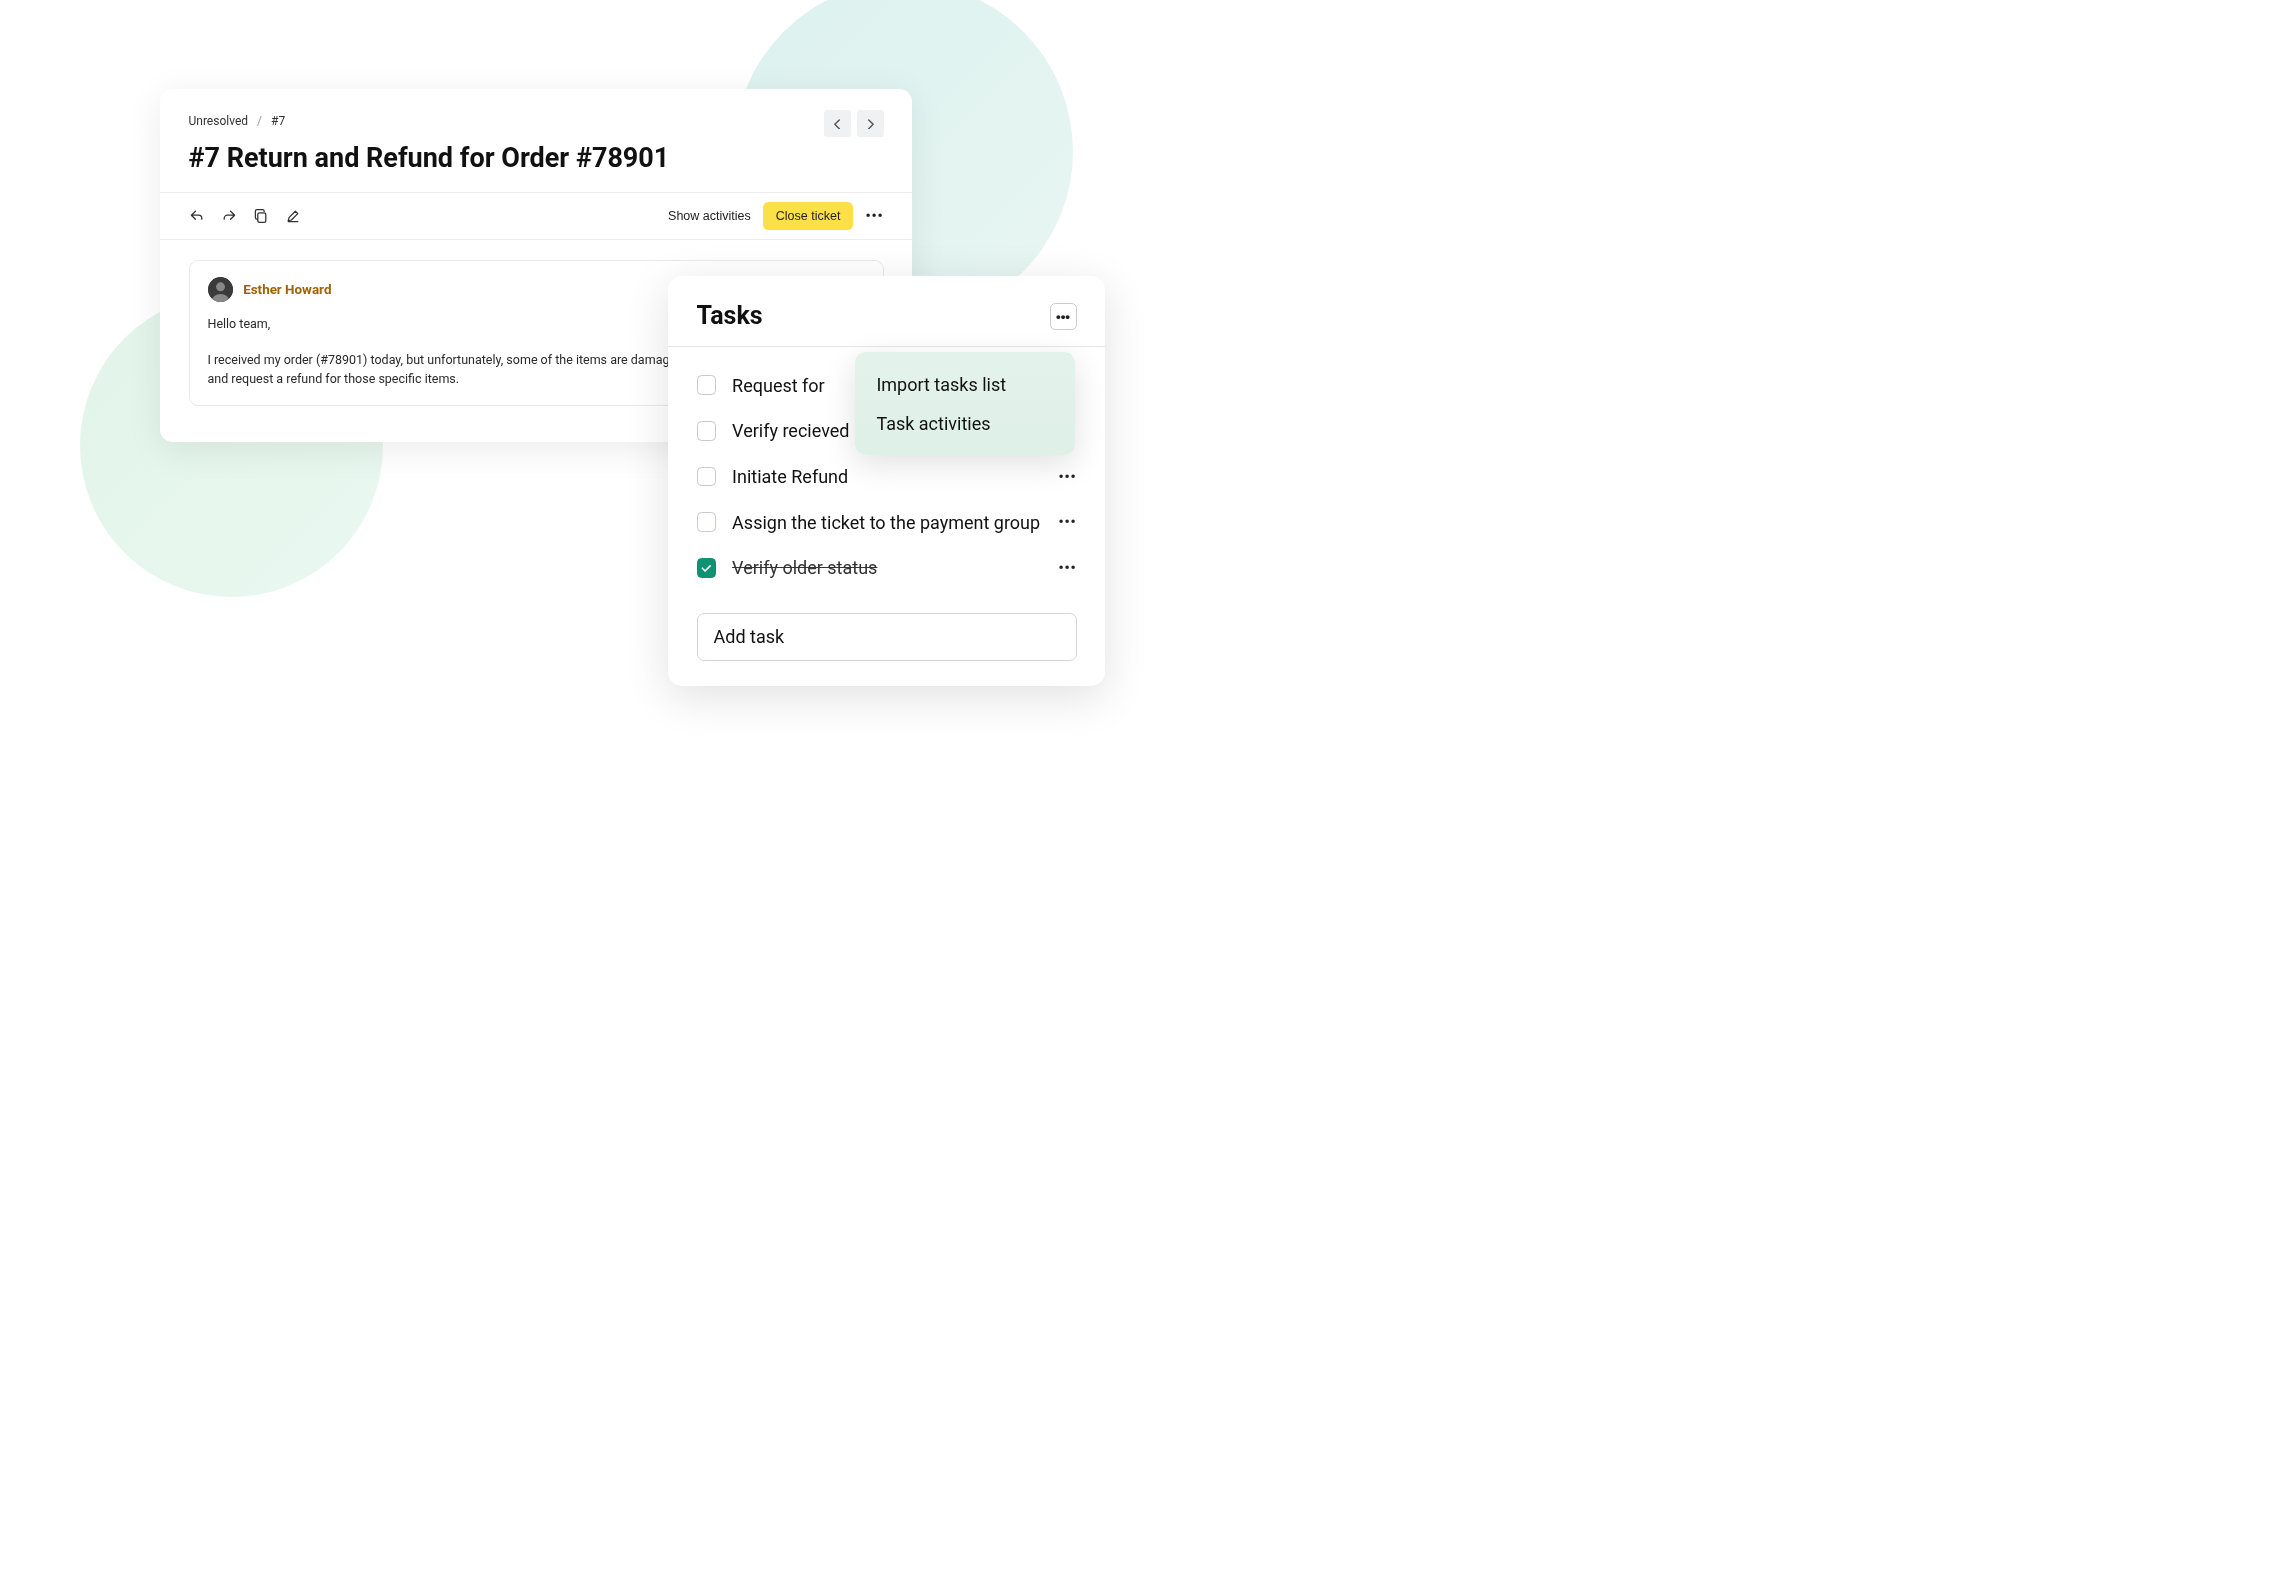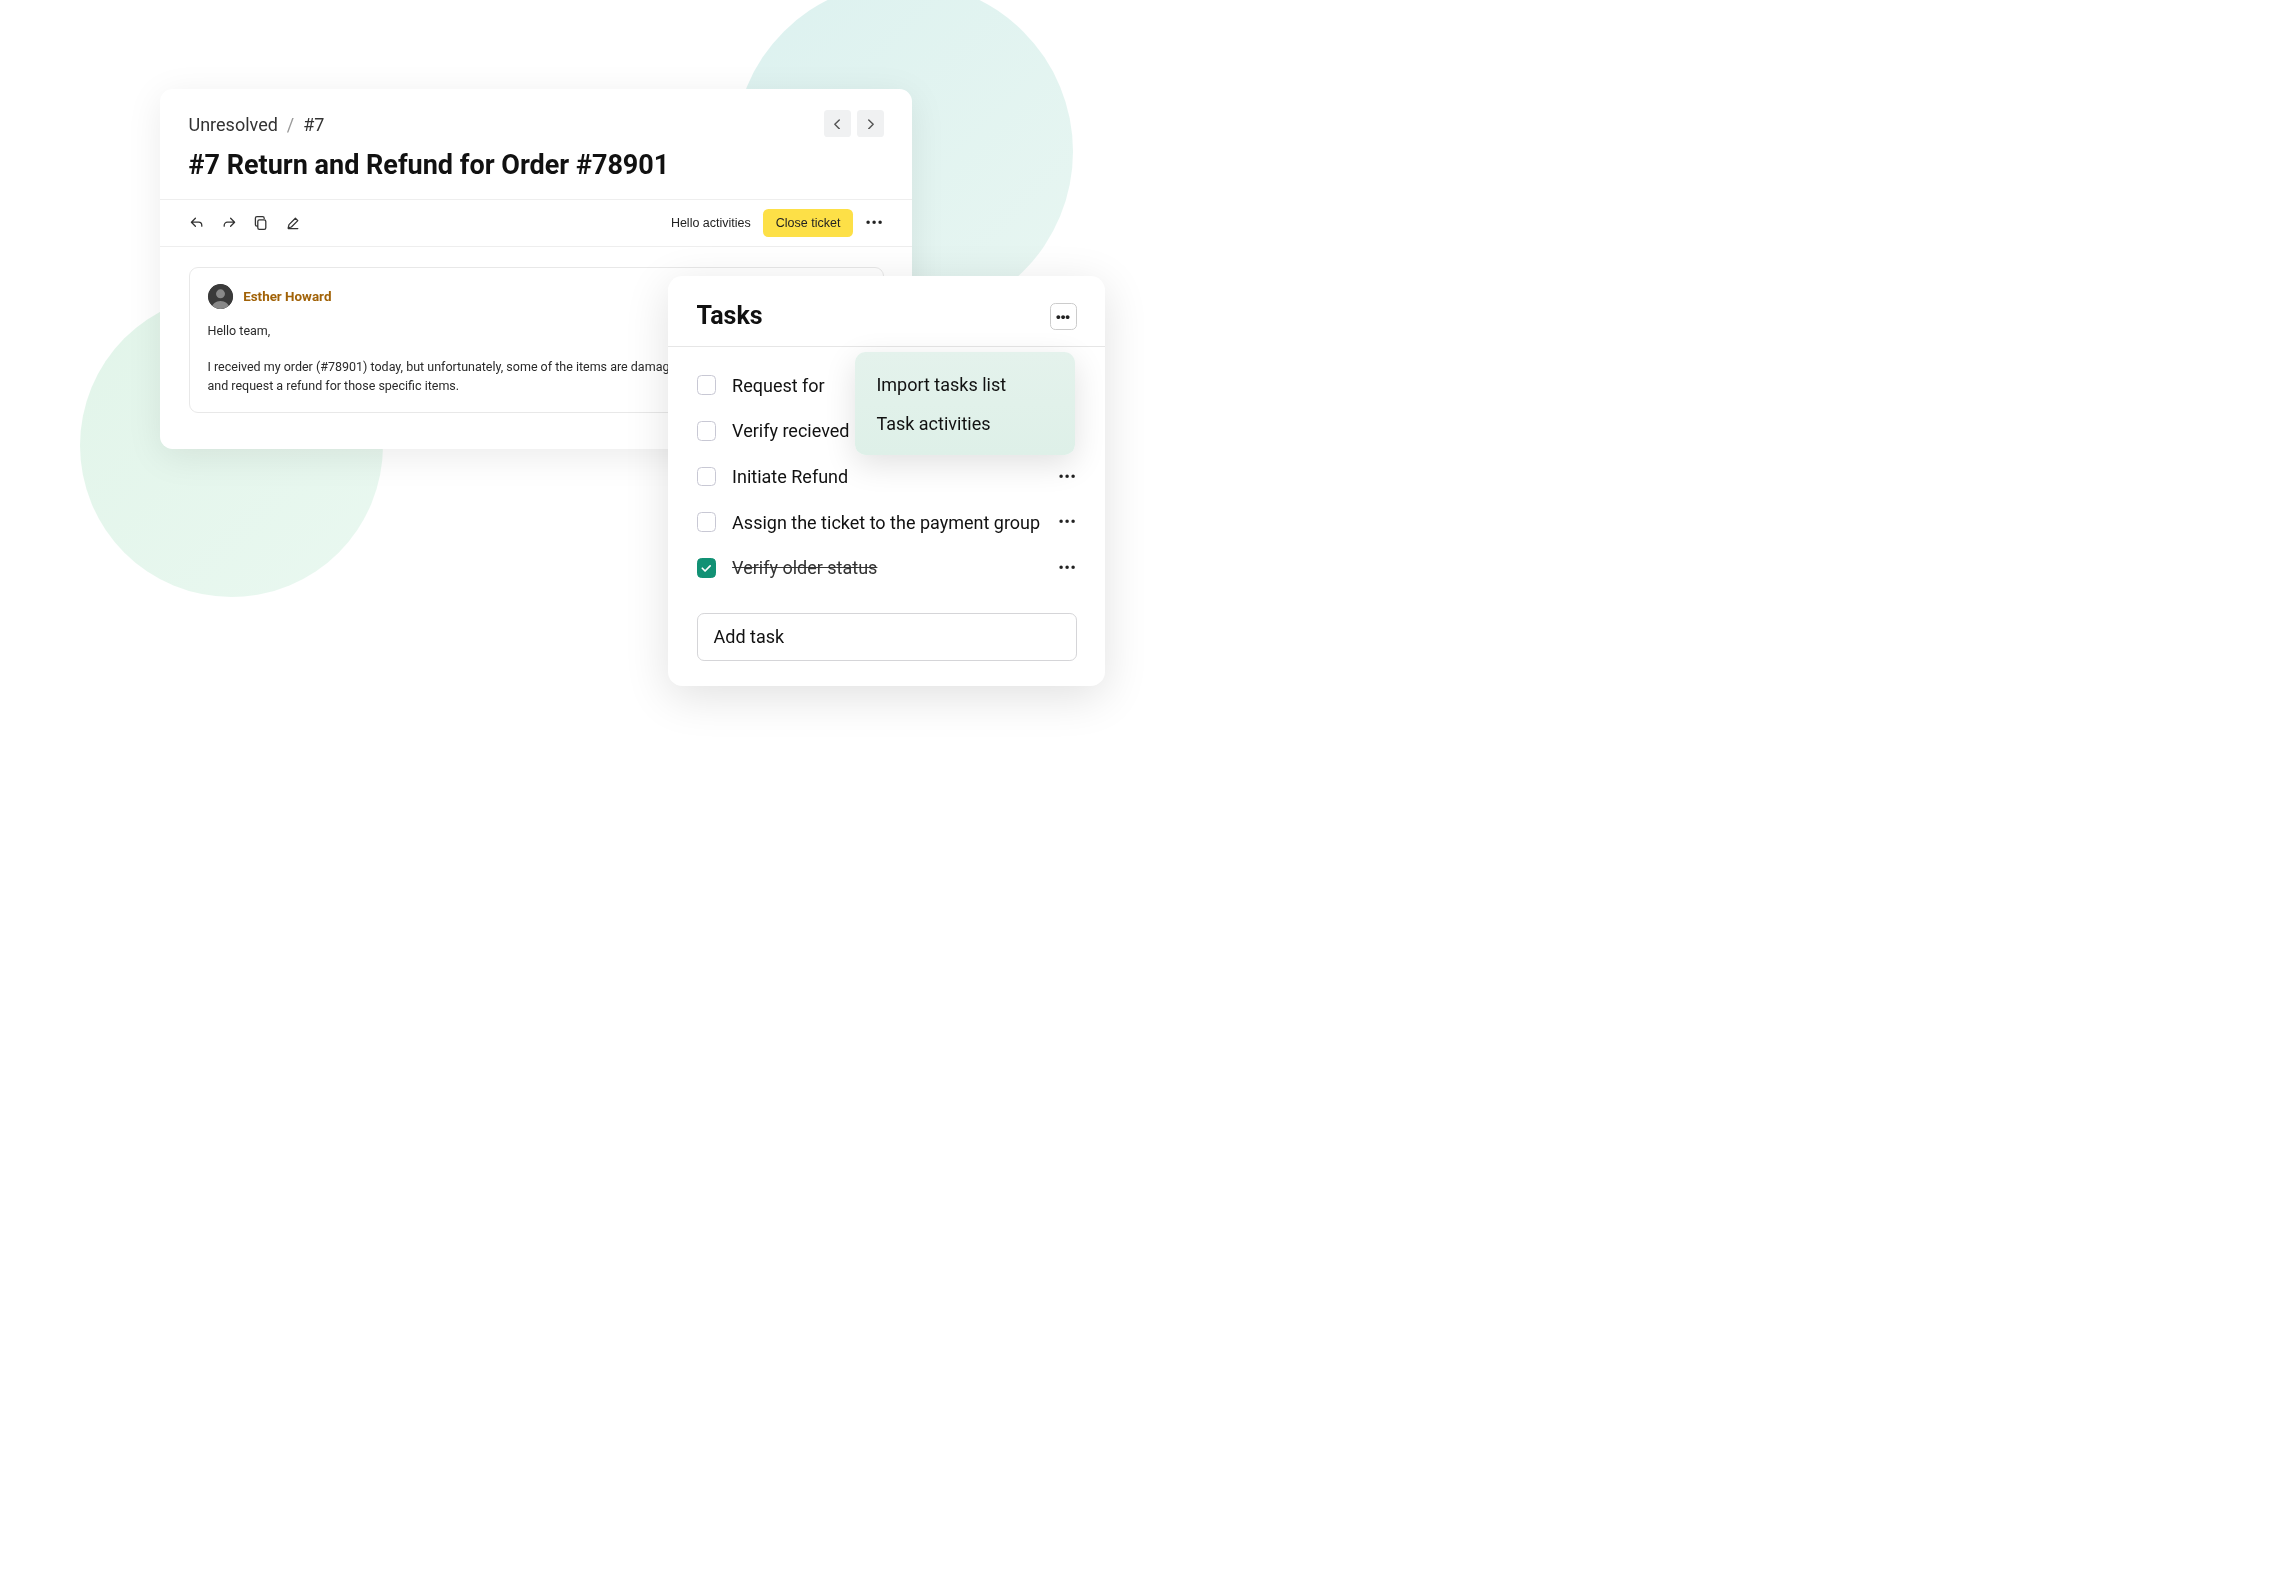--- a/index.html
+++ b/index.html
@@ -41,21 +41,21 @@
       box-shadow: 0 7.1px 36px rgba(0,0,0,0.08);
       overflow: hidden;
     }
     .ticket-header {
       padding: 25px 28.5px 18px 28.5px;
     }
     .breadcrumb {
       display: flex;
       align-items: center;
       gap: 9px;
-      font-size: 18px;
+      font-size: 12px;
       color: #333;
       margin-bottom: 14.3px;
     }
     .breadcrumb-sep { color: #999; }
     .ticket-title {
       font-size: 27px;
       font-weight: 700;
       color: #111;
     }
     .header-nav {
@@ -322,21 +322,21 @@
             <path d="M6 14H5a2 2 0 01-2-2V4a2 2 0 012-2h7a2 2 0 012 2v1" stroke="currentColor" stroke-width="1.6"></path>
           </svg>
       </span>
       <span class="tool-icon">
         <svg width="16" height="16" viewBox="0 0 20 20" fill="none">
             <path d="M4 16l1-4 8-8 3 3-8 8-4 1zM4 17h12" stroke="currentColor" stroke-width="1.6" stroke-linecap="round" stroke-linejoin="round"></path>
           </svg>
       </span>
     </div>
     <div class="toolbar-right">
-      <button class="text-btn">Hello activities</button>
+      <button class="text-btn">Show activities</button>
       <button class="close-btn">Close ticket</button>
       <span class="more-dots">•••</span>
     </div>
   </div>
 
   <div class="message-card">
     <div class="msg-header">
       <div class="msg-author">
         <div class="avatar">
           <svg width="25" height="25" viewBox="0 0 28 28">

